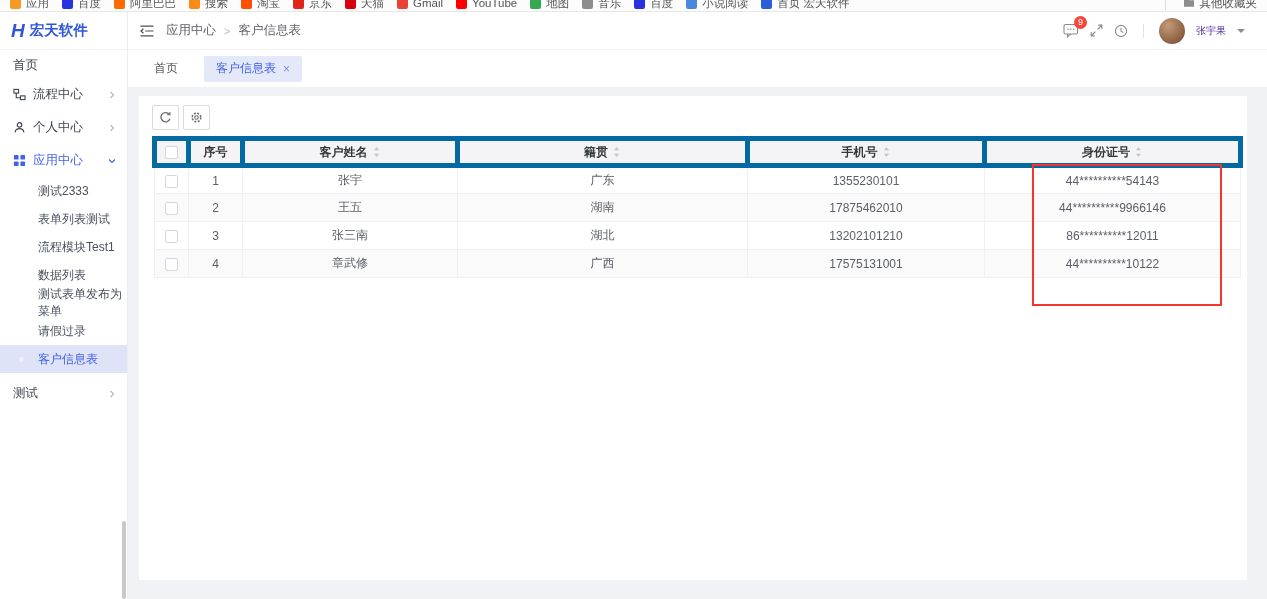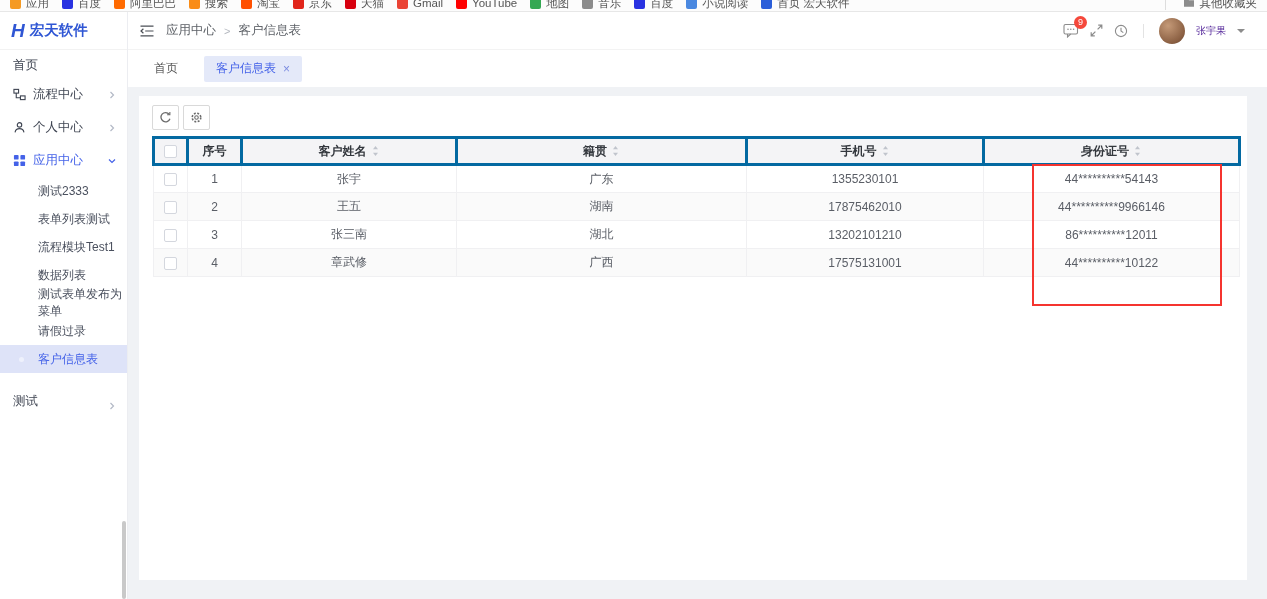--- a/index.html
+++ b/index.html
@@ -22,21 +22,21 @@
   .logo-mark { font-weight:bold; font-style:italic; font-size:19px; letter-spacing:-1px; line-height:1; }
   .logo-text { font-weight:bold; font-size:14.5px; }
   .menu { padding-top:2px; }
   .m-item { cursor:pointer; }
   .m-item.top { height:26px; display:flex; align-items:center; padding-left:13px; font-size:12.5px; color:#3f4552; }
   .m-item.group { height:33px; display:flex; align-items:center; padding:0 11px 0 13px; gap:7px; font-size:12.5px; color:#3f4552; }
   .m-item.group .m-label { flex:1; }
   .chev { flex:none; color:#b3b9c6; display:flex; }
   .sub-item { height:28px; display:flex; align-items:center; padding-left:38px; font-size:12px; color:#4a505e; position:relative; cursor:pointer; }
   .sub-item .dot { position:absolute; left:19px; top:12px; width:5px; height:5px; border-radius:50%; background:#eef1fc; }
-  .m-item.group.last { margin-top:4px;align-items:flex-end; }
+  .m-item.group.last { margin-top:4px; }
   .scroll-thumb { position:absolute; right:1px; bottom:0; width:4px; height:78px; background:#c9c9c9; border-radius:2px; cursor:pointer; }
 
   
   .main { flex:1; display:flex; flex-direction:column; min-width:0; }
   .topbar { height:38px; background:#fff; border-bottom:1px solid #f3f3f3; display:flex; align-items:center; padding:0 22px 0 12px; gap:12px; }
   .fold { color:#4b4f56; display:flex; cursor:pointer; }
   .crumbs { display:flex; gap:8px; color:#5c6066; font-size:12.5px; align-items:center; }
   .crumbs .sep { color:#b4b8bf; font-size:11px; }
   .top-right { margin-left:auto; display:flex; align-items:center; gap:11px; }
   .ticon { position:relative; color:#8c8c8c; display:flex; cursor:pointer; }
@@ -53,21 +53,21 @@
   .tclose { font-size:12px; color:#7c8ce0; cursor:pointer; }
 
   
   .content { flex:1; background:#f0f2f5; padding:9px 20px 19px 11px; overflow:hidden; }
   .card { background:#fff; width:1108px; height:484px; padding:9px 13px; }
   .toolbar { display:flex; gap:4px; margin-bottom:6px; }
   .tbtn { width:27px; height:25px; background:#fff; border:1px solid #d9d9d9; border-radius:2px; display:flex; align-items:center; justify-content:center; color:#6b6b6b; cursor:pointer; padding:0; }
 
   
   .grid { border-collapse:collapse; table-layout:fixed; width:1086px; }
-  .grid th { height:27px; background:#f4f4f6; font-weight:600; font-size:12px; color:#33373d; border:3px solid #0369a1; text-align:center; }
+  .grid th { height:27px; background:#f4f4f6; font-weight:600; font-size:12px; color:#33373d; border:5px solid #0369a1; text-align:center; }
   .grid td { height:28px; border:1px solid #f0f0f2; font-size:12px; color:#5a5e66; text-align:center; background:transparent; }
   .grid tbody tr:nth-child(even) td { background:#fafafa; }
   .cb { display:inline-block; width:13px; height:13px; border:1px solid #d4d7de; border-radius:2px; background:#fff; vertical-align:middle; cursor:pointer; }
   .th-inner { display:inline-flex; align-items:center; gap:4px; justify-content:center; }
   .sort { display:inline-block; cursor:pointer; }
 
   
   .red-box { position:absolute; left:1032px; top:164px; width:190px; height:142px; border:2px solid #f5342f; z-index:5; pointer-events:none; }
 </style>
 </head>

